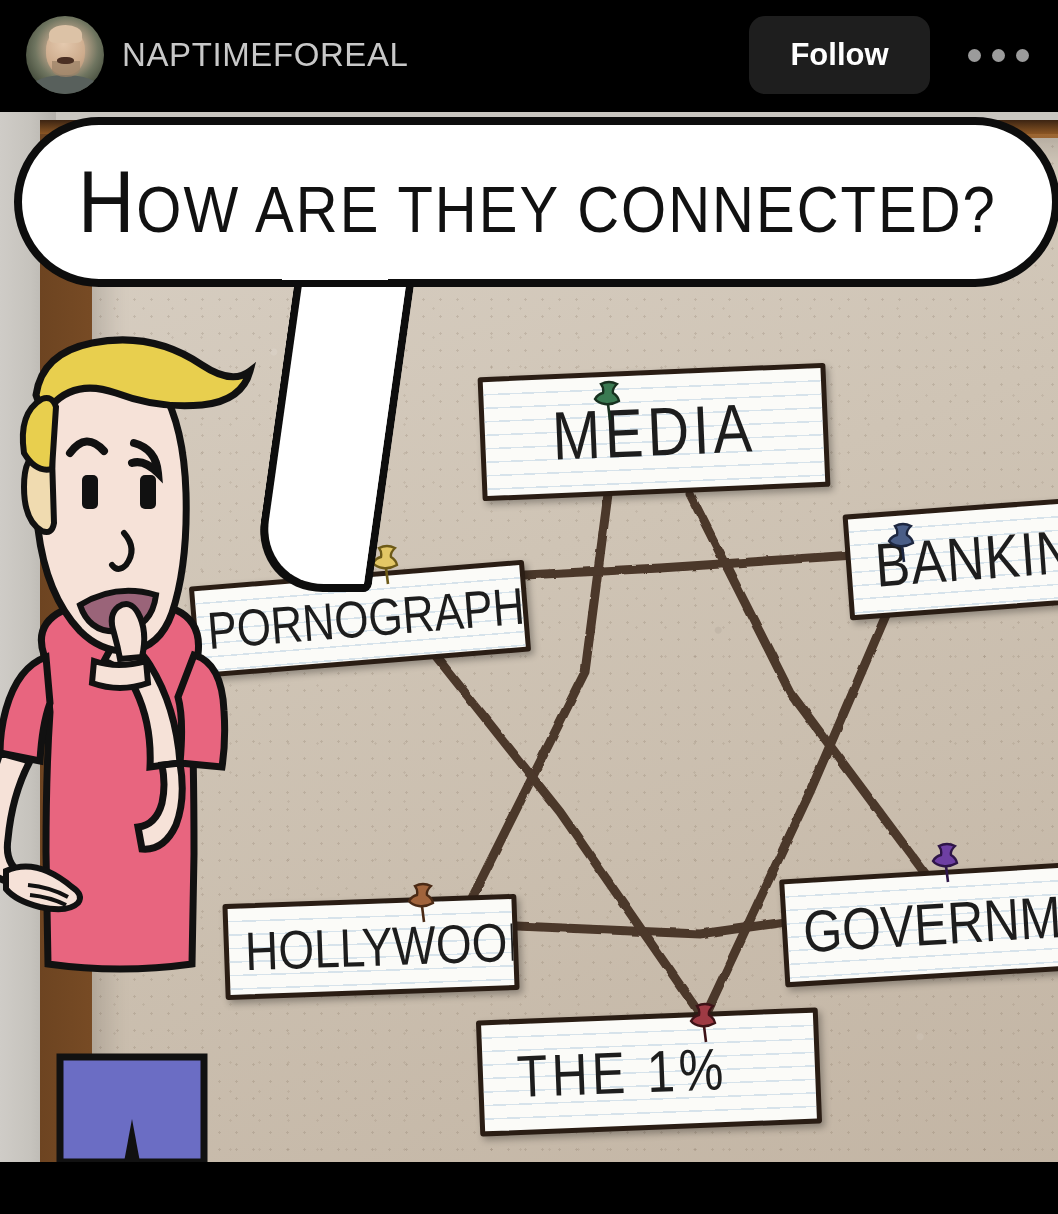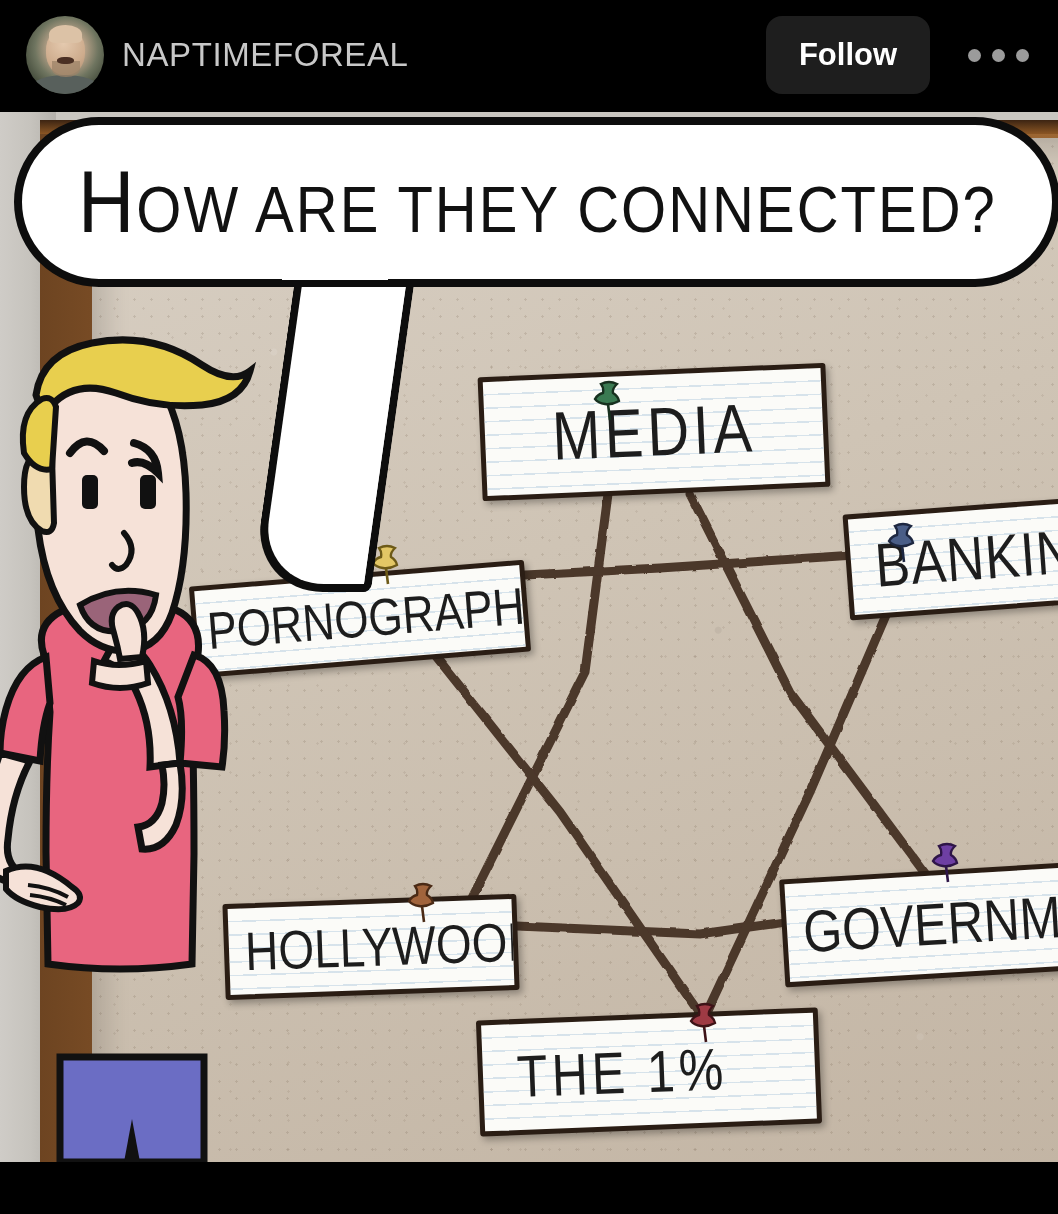--- a/index.html
+++ b/index.html
@@ -45,21 +45,21 @@
   }
   .username {
     position:absolute; left:122px; top:0; height:110px;
     display:flex; align-items:center;
     color:#c8c8c8; font-size:33px; letter-spacing:.6px;
     font-family:"Liberation Sans", sans-serif; font-weight:400;
     white-space:nowrap;
   }
   .follow-btn {
     position:absolute; right:128px; top:16px;
-    width:164px; height:78px; border-radius:16px;
+    width:181px; height:78px; border-radius:16px;
     background:#1e1e1e; border:none; cursor:pointer;
     color:#ffffff; font-size:31px; font-weight:bold;
     font-family:"Liberation Sans", sans-serif;
     display:flex; align-items:center; justify-content:center;
   }
   .more-btn {
     position:absolute; right:20px; top:34px;
     width:80px; height:42px; display:flex; align-items:center;
     justify-content:center; gap:11px; cursor:pointer;
   }

